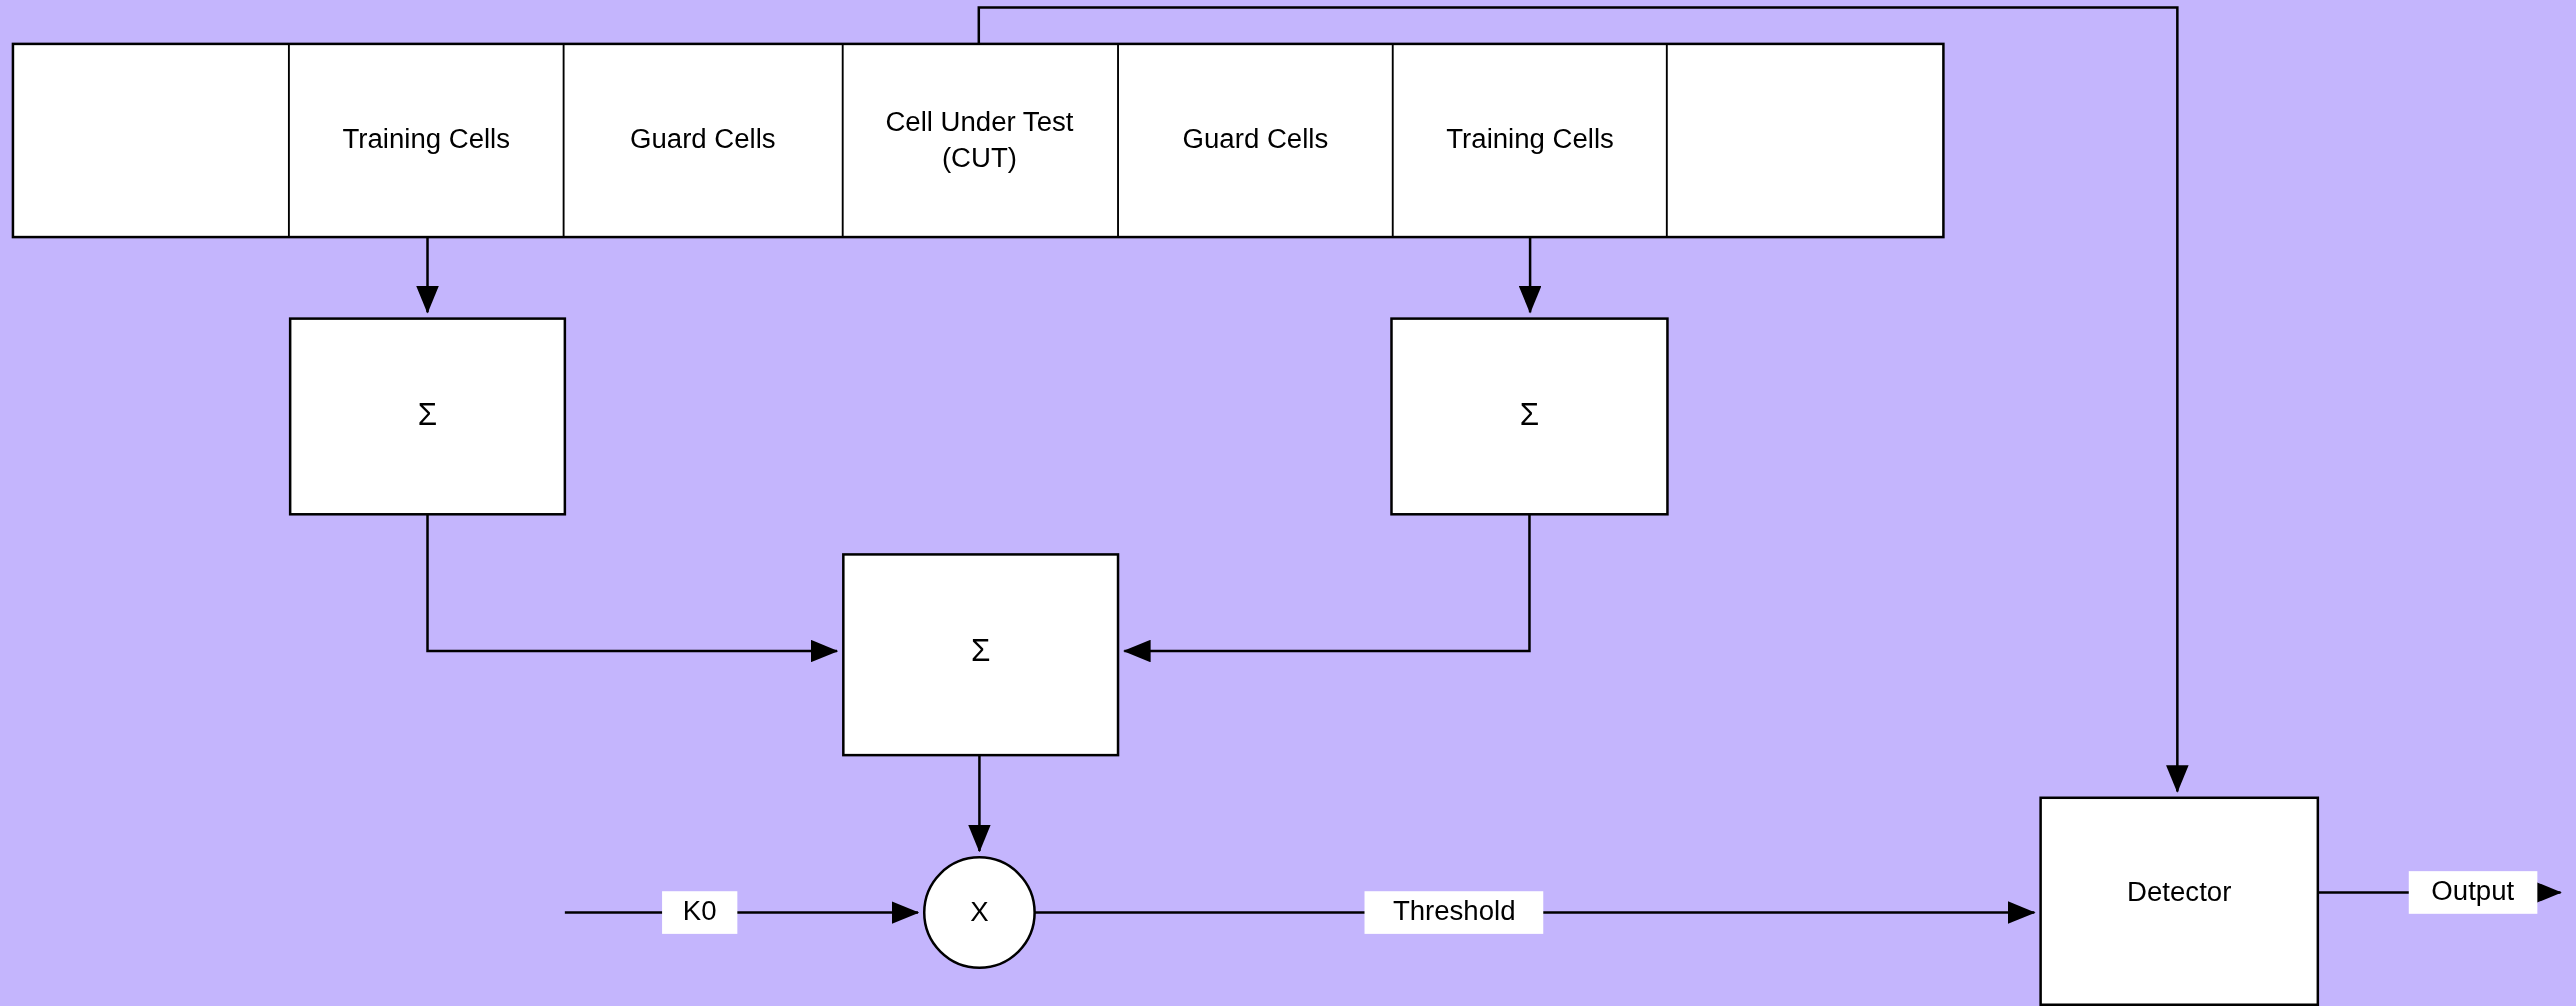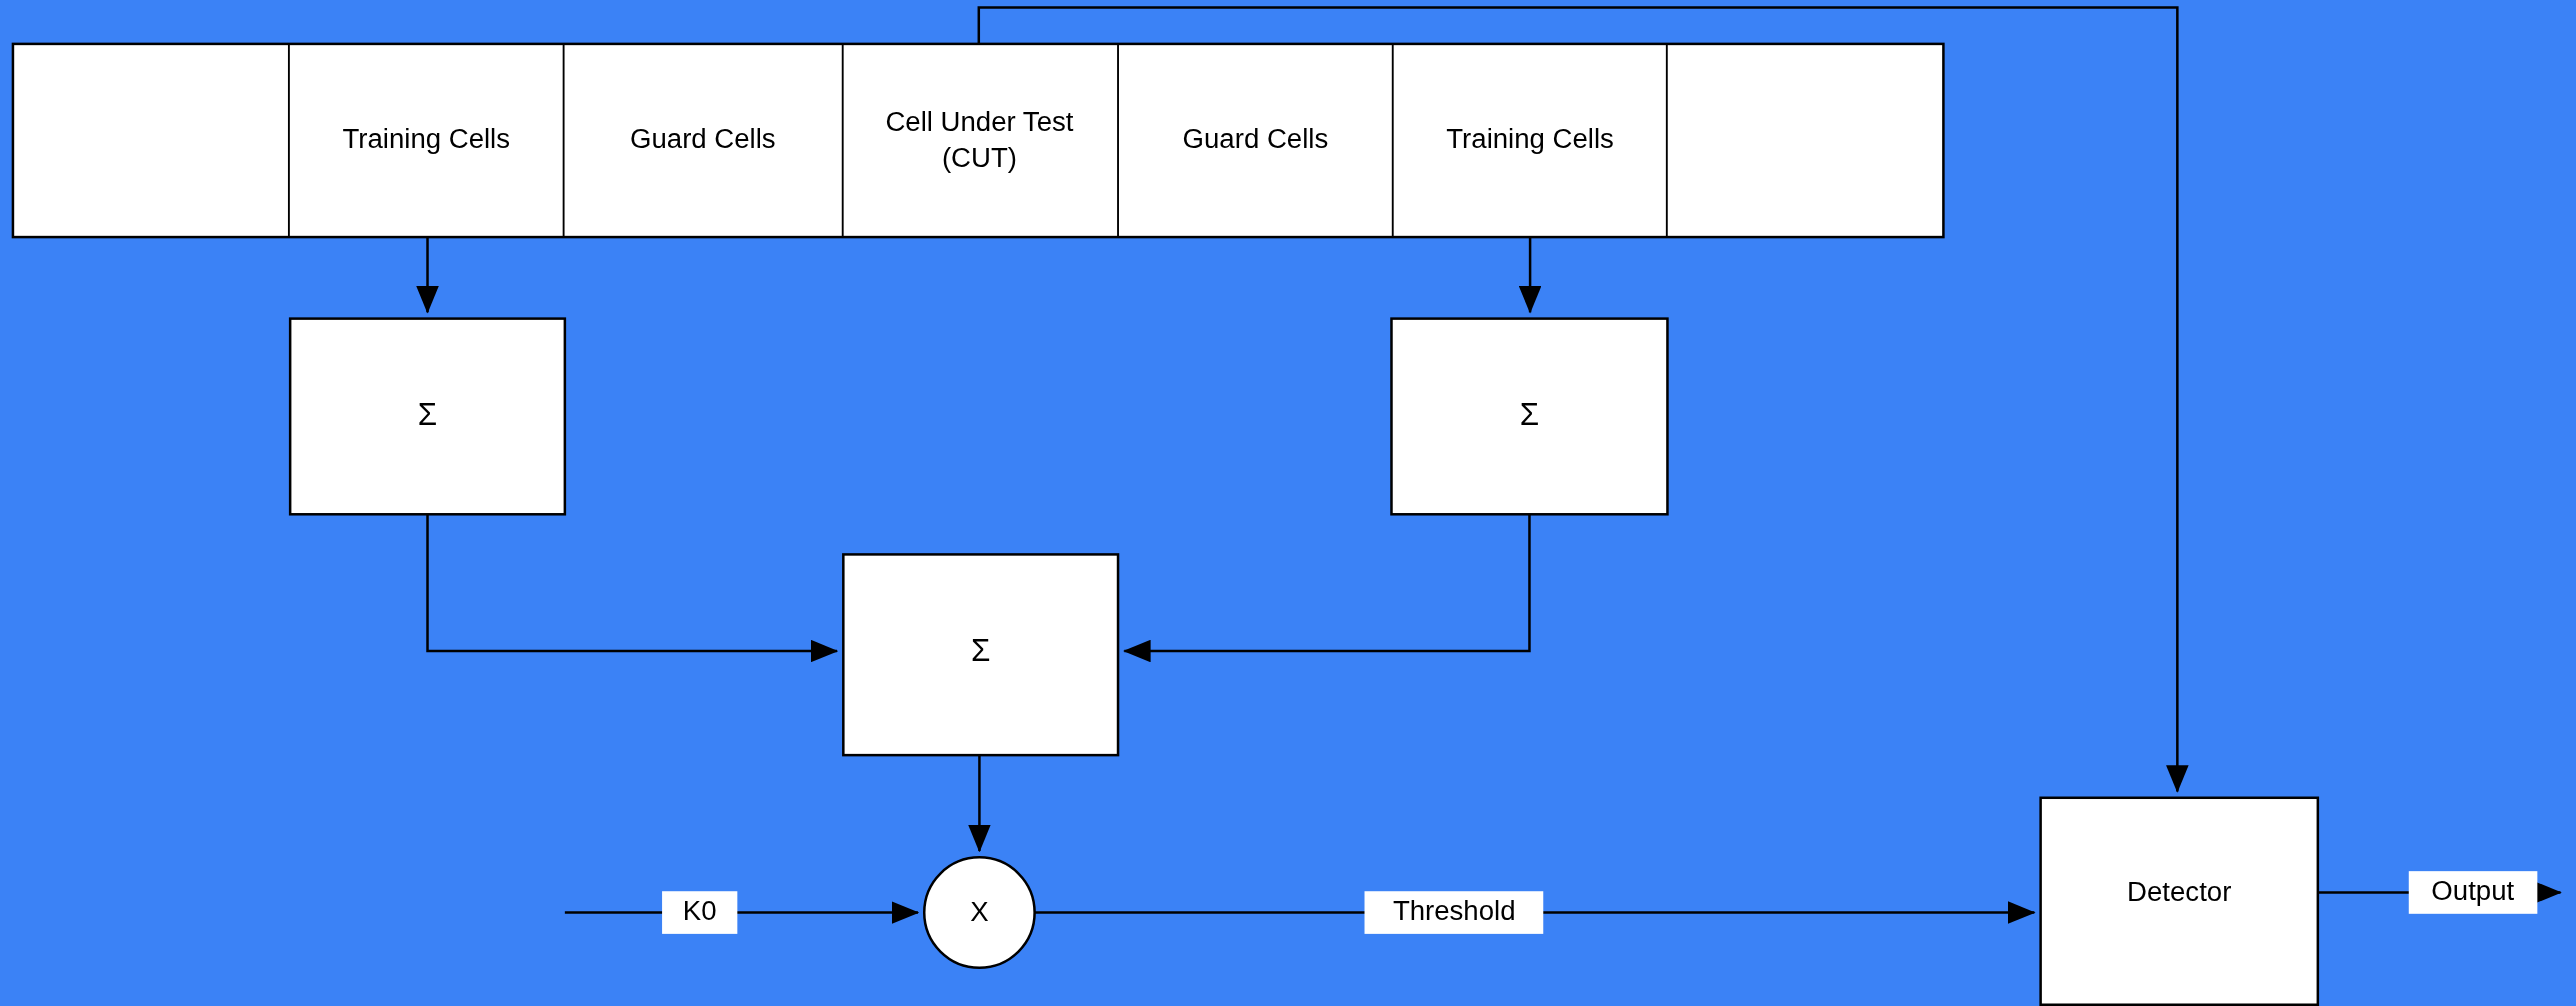--- a/index.html
+++ b/index.html
@@ -8,21 +8,21 @@
     padding: 0;
     background: #ffffff;
   }
   body {
     font-family: "Liberation Sans", sans-serif;
   }
   #canvas {
     position: relative;
     width: 2576px;
     height: 1006px;
-    background: #3b82f6;
+    background: #c4b5fd;
     overflow: hidden;
   }
   #diagram-svg {
     position: absolute;
     top: 0;
     left: 0;
     width: 2576px;
     height: 1006px;
   }
   .box-shape {

